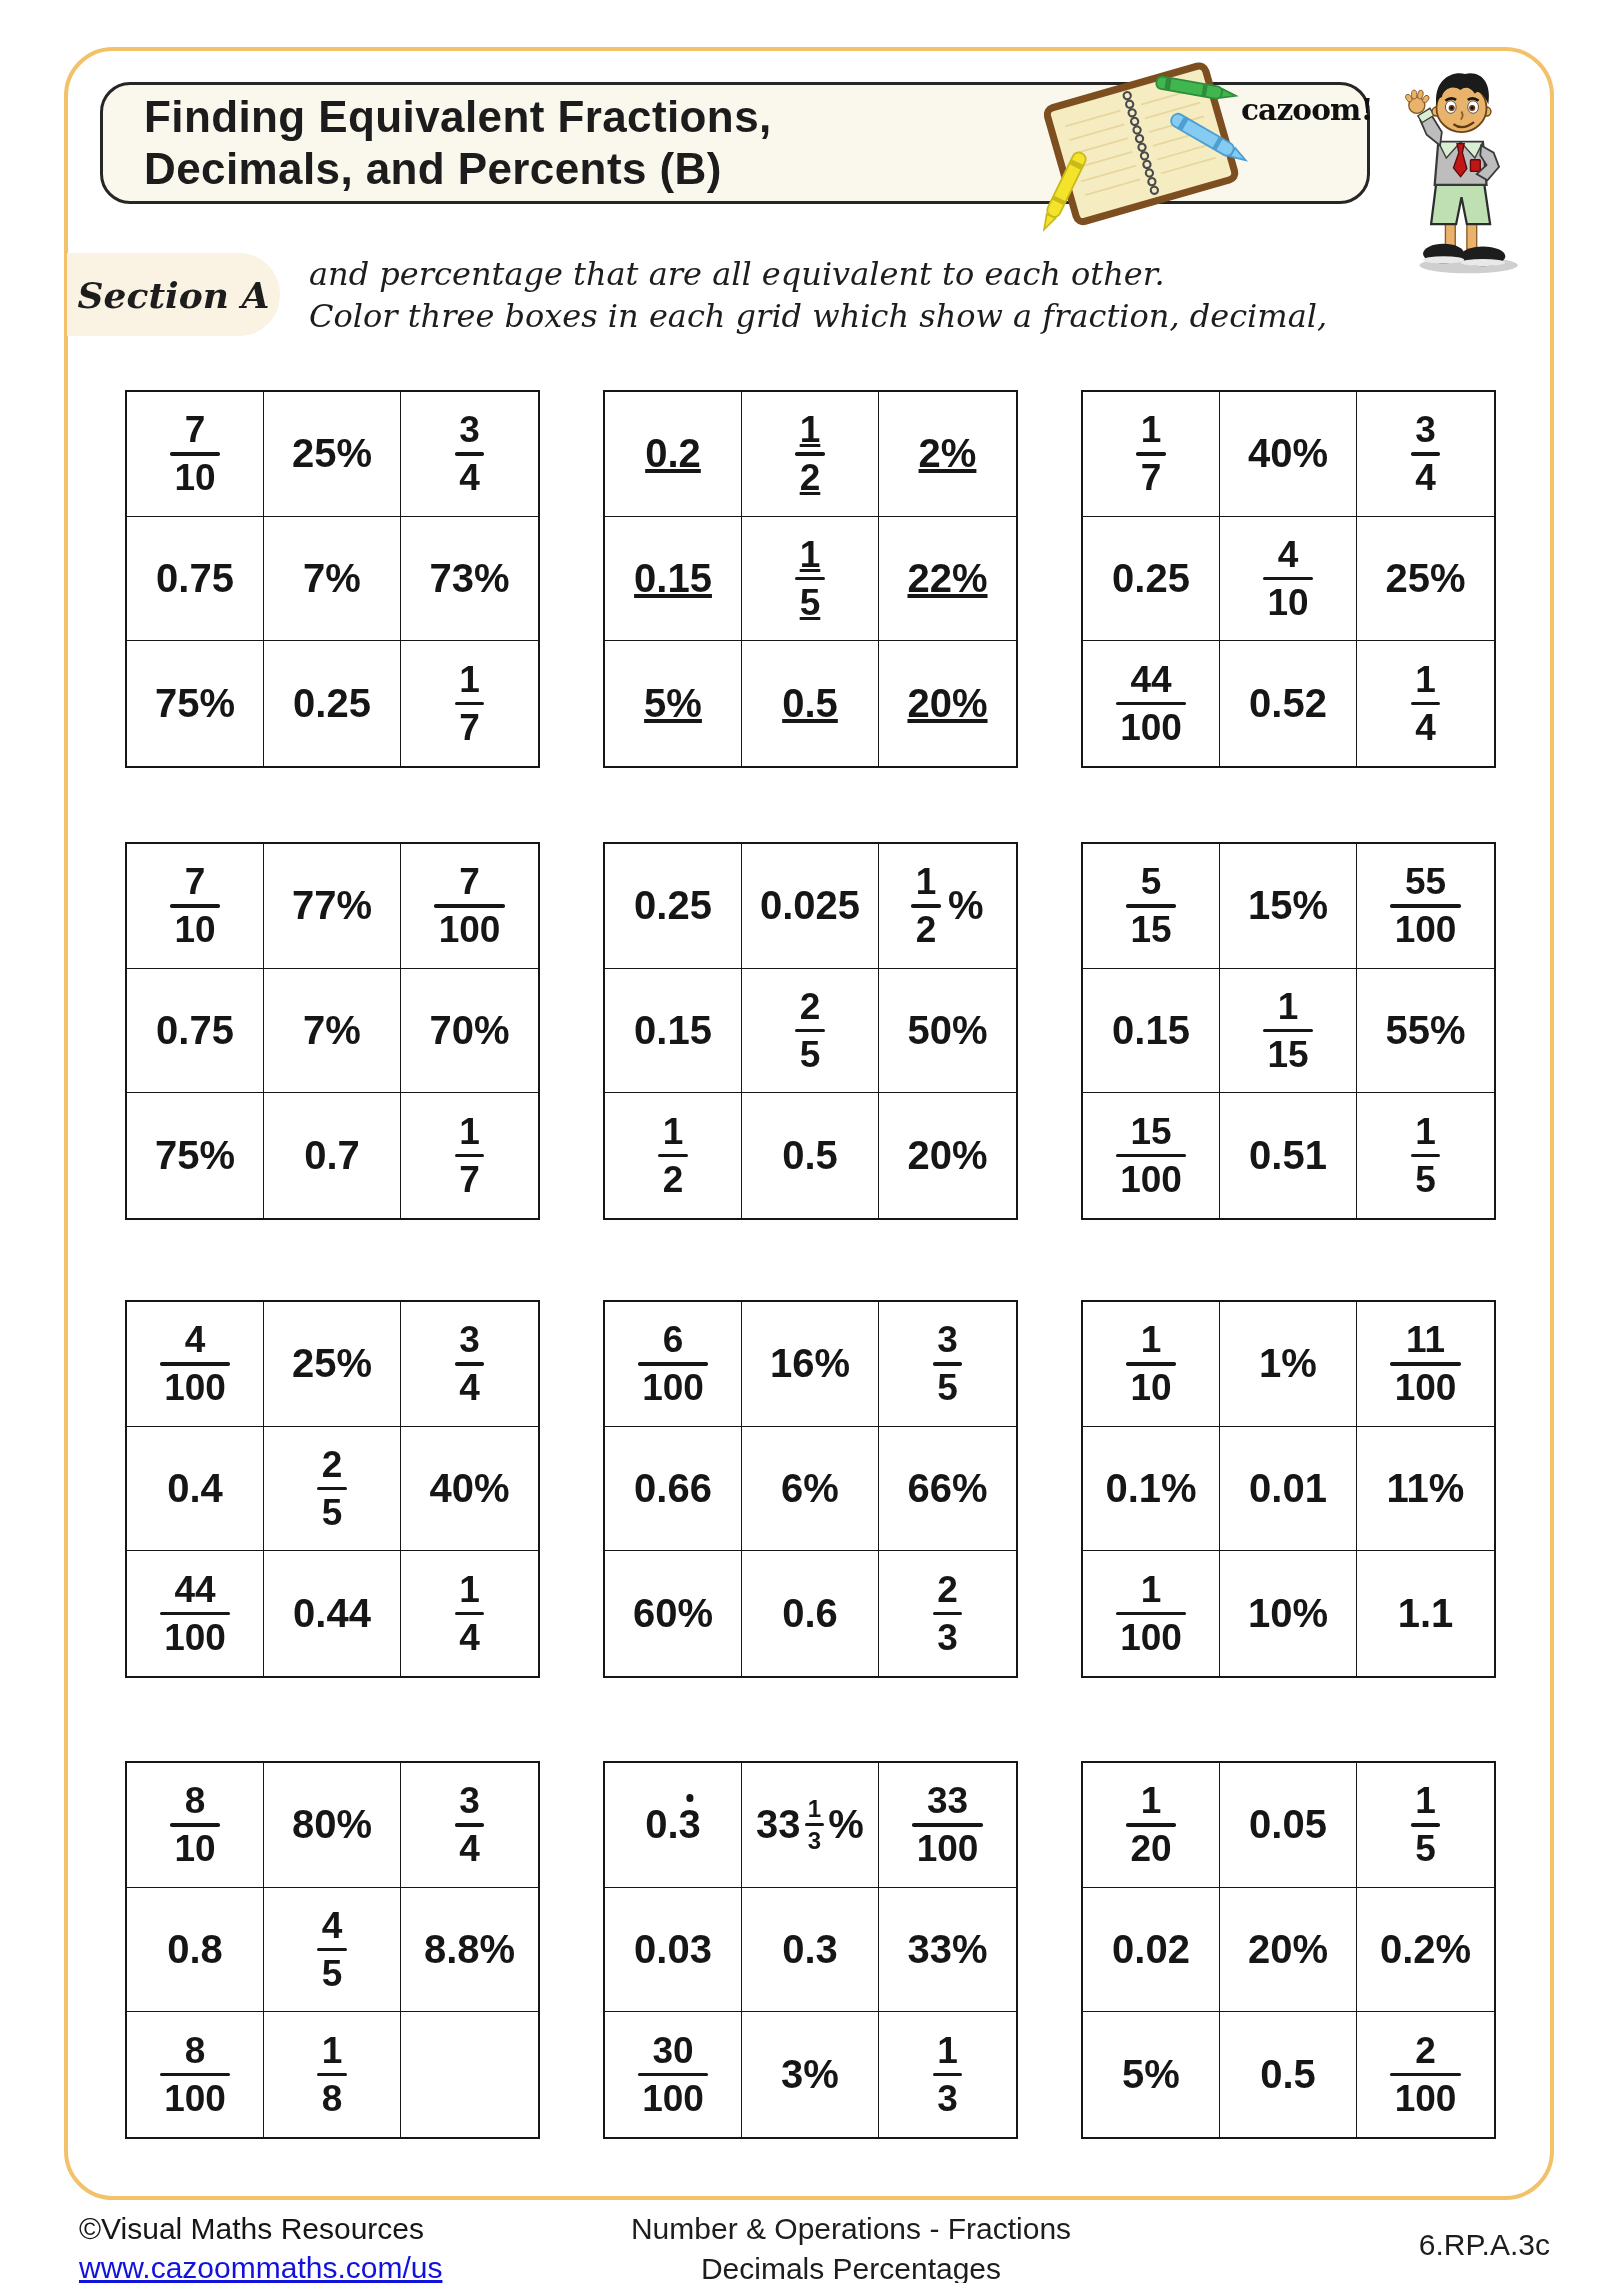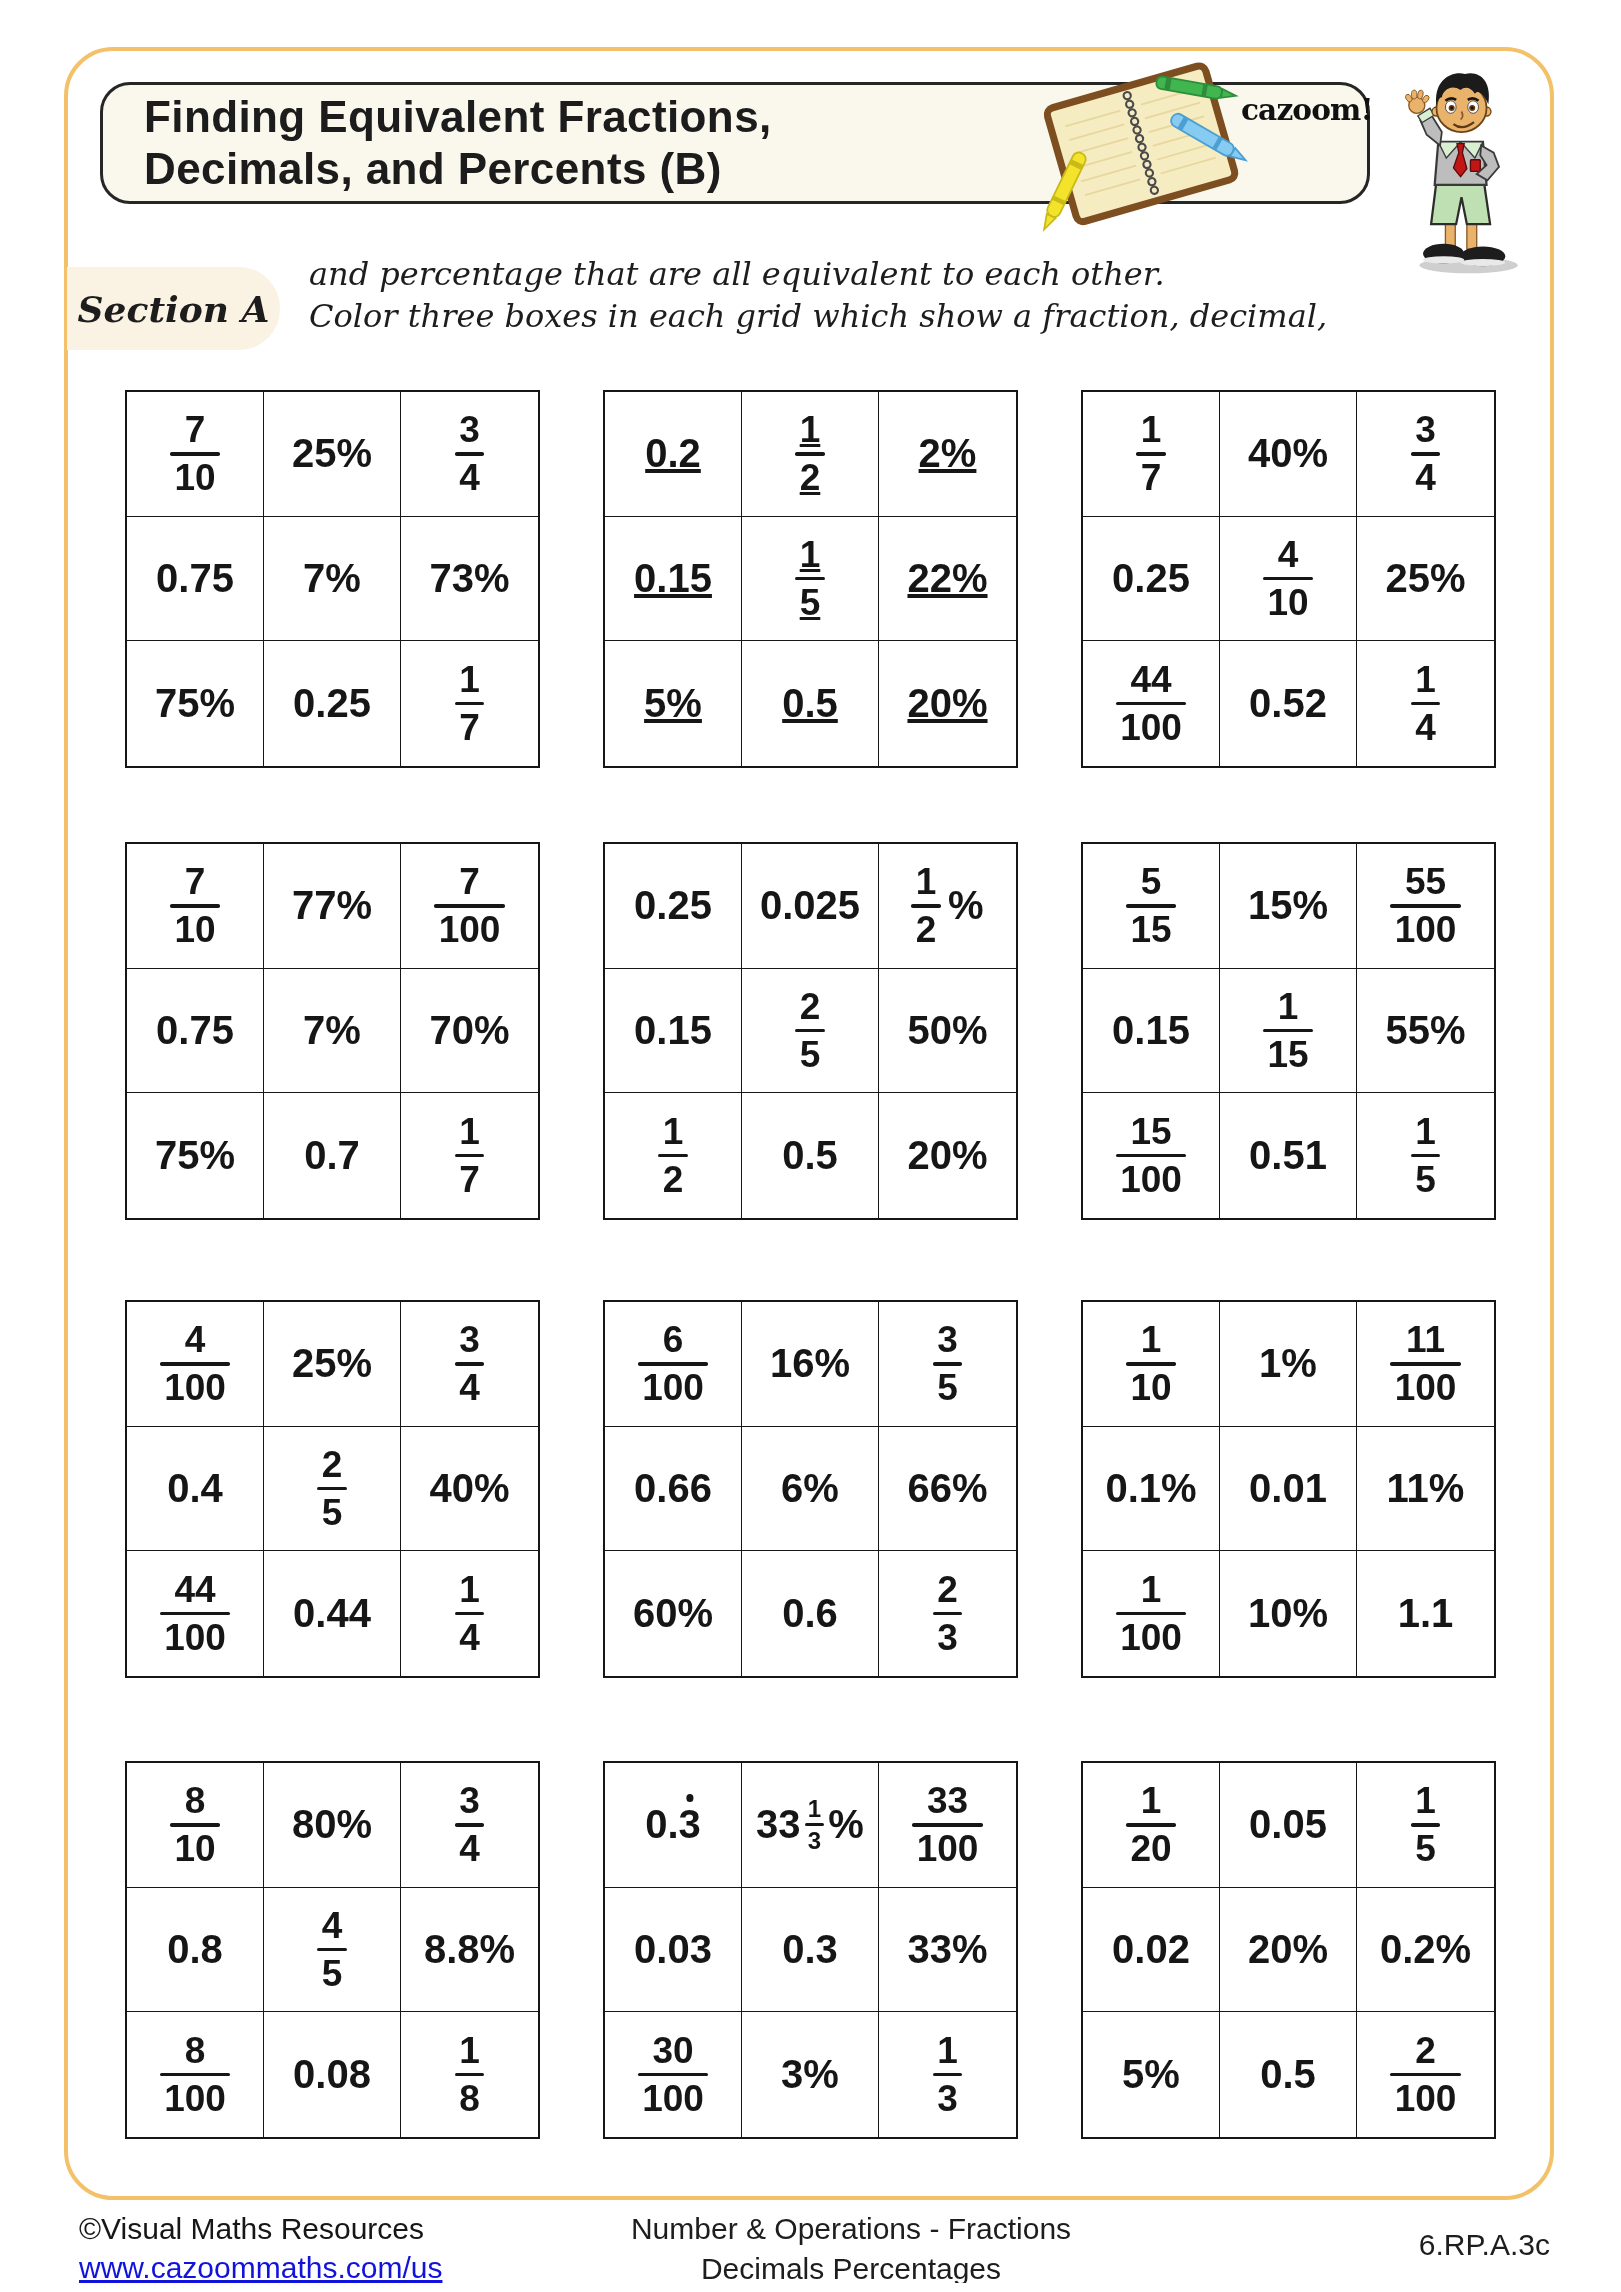--- a/index.html
+++ b/index.html
@@ -30,21 +30,21 @@
   .logo-wrap{
     position:absolute;left:1241px;top:90px;width:107px;z-index:4;
     display:flex;flex-direction:row;align-items:flex-start;
   }
   .logo-text{
     font-family:"DejaVu Serif", serif;font-weight:bold;
     font-size:29.6px;letter-spacing:-0.9px;color:#111;margin-top:1.8px;
   }
   
   .section-box{
-    position:absolute;left:67px;top:267px;width:213px;height:83px;
+    position:absolute;left:67px;top:253px;width:213px;height:83px;
     background:#FAF2E3;border-radius:0 41px 41px 0;
     display:flex;align-items:center;justify-content:center;text-align:center;
   }
   .section-box span{
     font-family:"DejaVu Serif", serif;font-style:italic;font-weight:bold;
     font-size:36px;color:#1d1d1d;
   }
   .instructions{
     position:absolute;left:309px;top:253px;
     font-family:"DejaVu Serif", serif;font-style:italic;
@@ -629,23 +629,20 @@
           <span class="val">8.8%</span>
         </div>
         <div class="cell">
           <span class="frac ">
             <span class="fn">8</span>
             <span class="fbar"></span>
             <span class="fd">100</span>
           </span>
         </div>
         <div class="cell">
-          <span class="val">0.08</span>
-        </div>
-        <div class="cell">
           <span class="frac ">
             <span class="fn">1</span>
             <span class="fbar"></span>
             <span class="fd">8</span>
           </span>
         </div>
       </div>
       <div class="grid" style="left: 603px; top: 1761px;">
         <div class="cell">
           <span class="val">0.<span class="recur">3</span></span>

